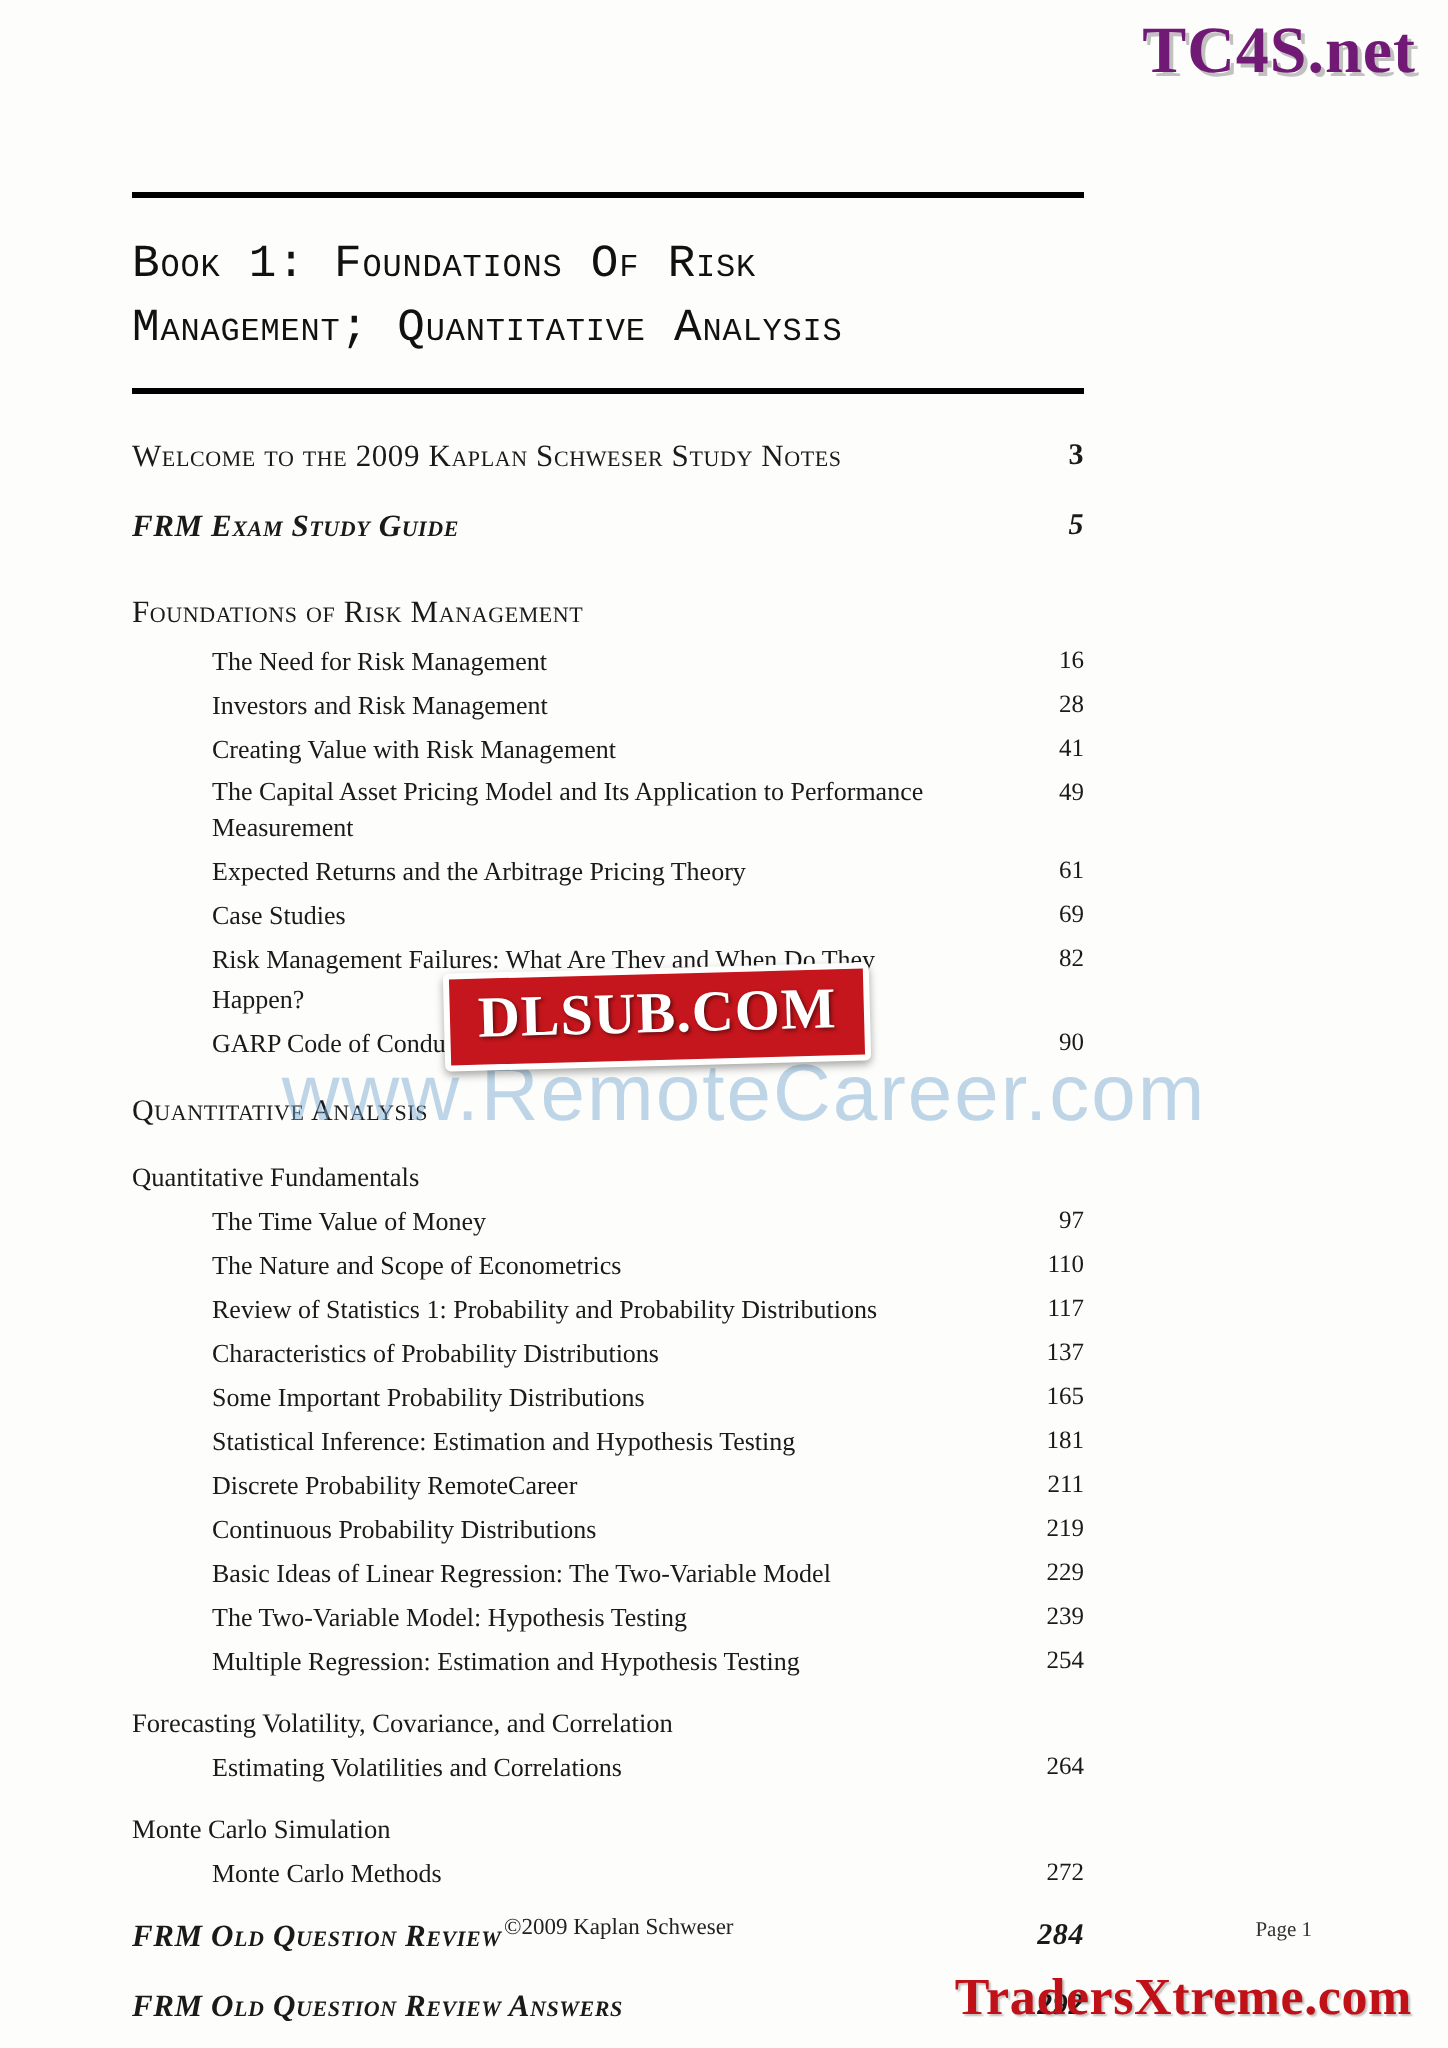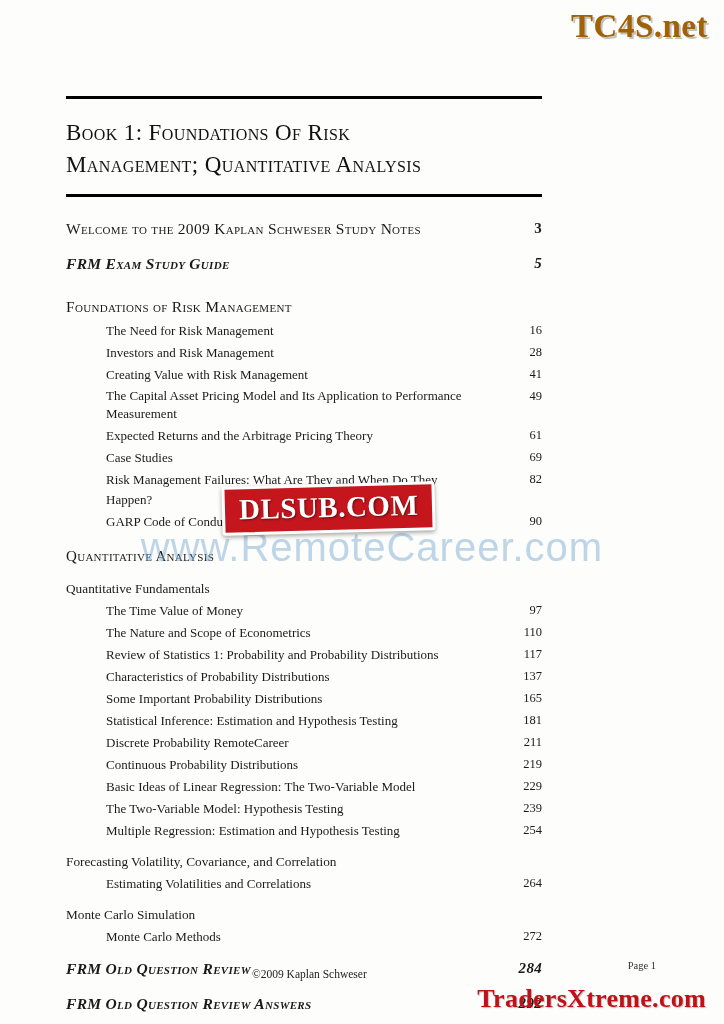--- a/index.html
+++ b/index.html
@@ -42,21 +42,21 @@
   .rule-mid {
     height: 3px;
     background: #000;
     width: 476px;
     margin-top: 14px;
     margin-bottom: 12px;
   }
 
   
   .book-title {
-    font-family: Liberation Serif, serif;
+    font-family: Liberation Mono, monospace;
     font-size: 23px;
     letter-spacing: 0.4px;
     line-height: 1.38;
     color: #111;
     font-variant: small-caps;
     text-transform: capitalize;
     font-weight: normal;
     margin: 0;
   }
   .book-title .line {
@@ -138,39 +138,39 @@
     position: absolute;
     left: 66px;
     top: 958px;
     width: 590px;
     font-size: 11.5px;
     color: #222;
   }
   .footer .copy {
     position: absolute;
     left: 186px;
-    top: 10px;
+    top: 0;
   }
   .footer .pageno {
     position: absolute;
     right: 0;
     top: 2px;
     font-size: 10.5px;
     color: #333;
   }
 
   
   .wm-tc4s {
     position: absolute;
     right: 16px;
     top: 8px;
     font-family: "Liberation Serif", serif;
     font-weight: bold;
     font-size: 33px;
-    color: #a16207;
+    color: #701a75;
     letter-spacing: 0.5px;
     text-shadow: 2px 2px 0 rgba(120,120,120,0.45);
   }
 
   .wm-url {
     position: absolute;
     left: 52px;
     top: 525px;
     width: 640px;
     text-align: center;

